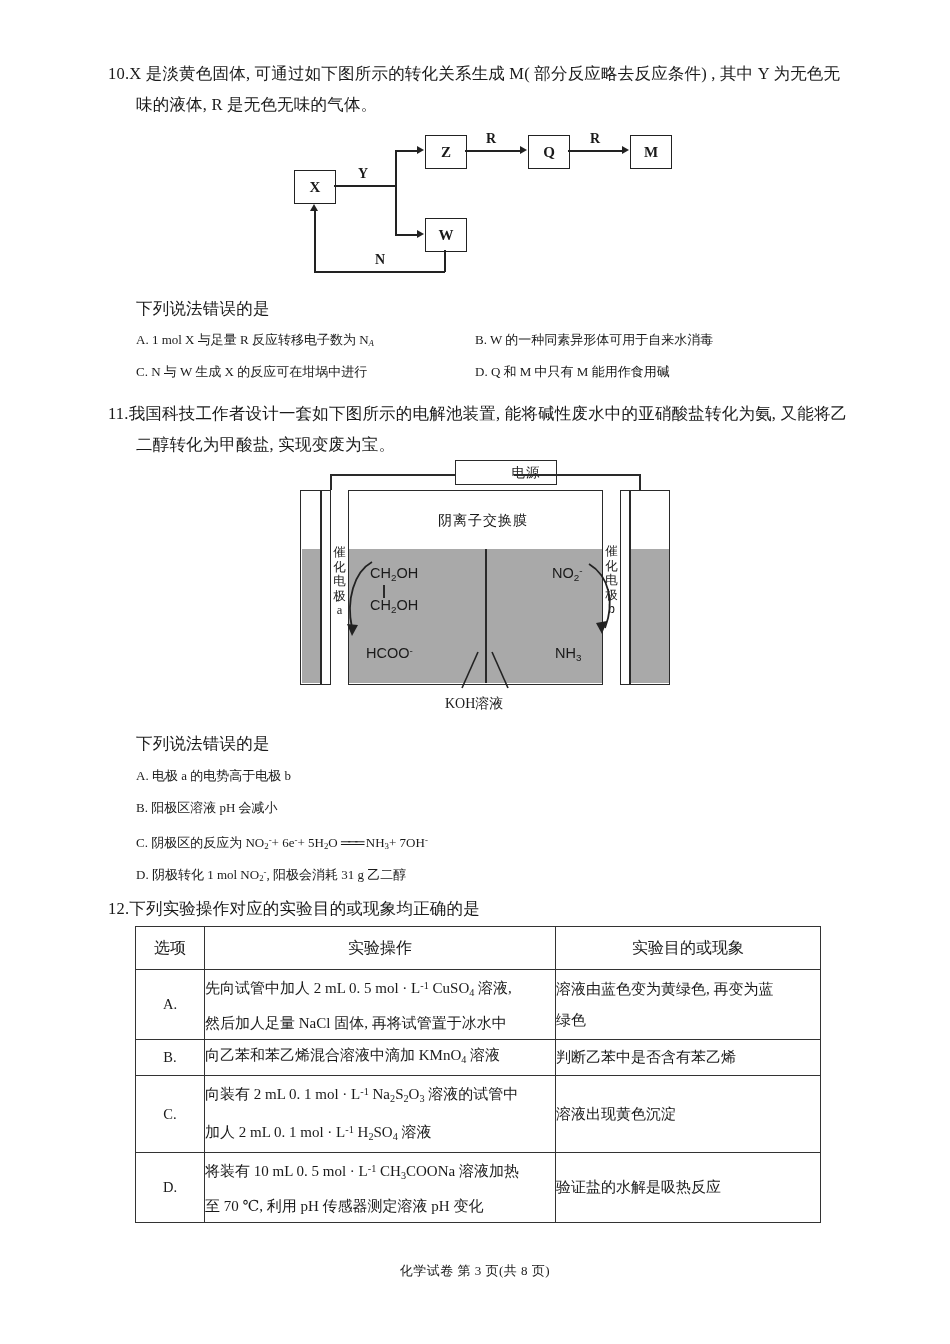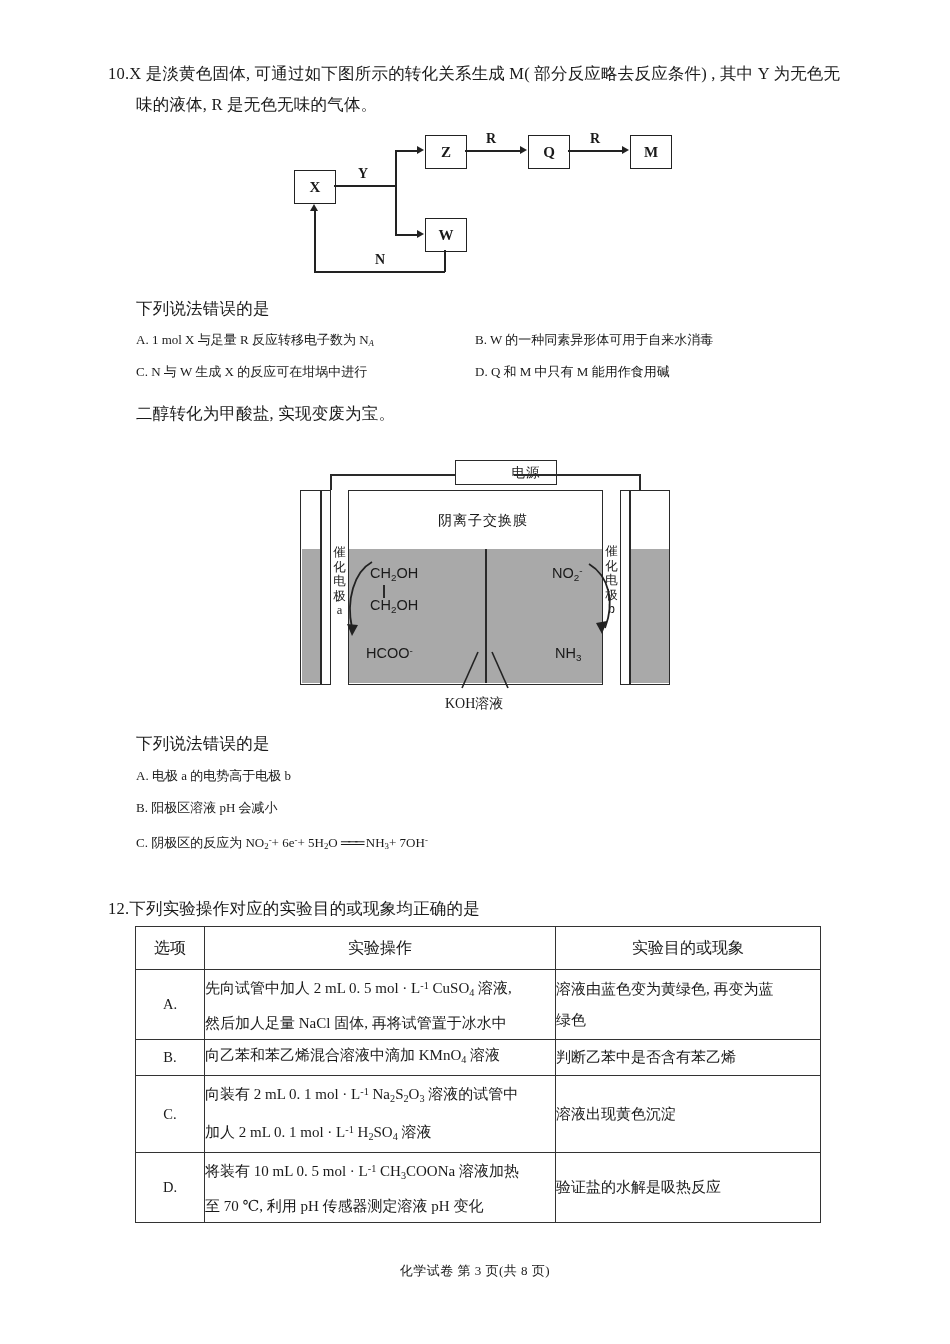--- a/index.html
+++ b/index.html
@@ -240,20 +240,23 @@
   <div class="q-line" style="position:absolute; left:136px; top:293px;">下列说法错误的是</div>
 
   <div class="opt-row" style="left:136px; top:325px;">
     <span>A. 1 mol X 与足量 R 反应转移电子数为 N</span><sub class="ital">A</sub>
   </div>
   <div class="opt-row" style="left:136px; top:357px;">C. N 与 W 生成 X 的反应可在坩埚中进行</div>
   <div class="opt-row" style="left:475px; top:325px;">B. W 的一种同素异形体可用于自来水消毒</div>
   <div class="opt-row" style="left:475px; top:357px;">D. Q 和 M 中只有 M 能用作食用碱</div>
 
   <div class="q-block" style="left:108px; top:398px; width:800px;">
+    <div class="q-line">
+      <span>11.</span><span>我国科技工作者设计一套如下图所示的电解池装置, 能将碱性废水中的亚硝酸盐转化为氨, 又能将乙</span>
+    </div>
     <div class="q-line indent">二醇转化为甲酸盐, 实现变废为宝。</div>
   </div>
 
   <div id="q11-diagram">
 
     <div class="psu" style="left:165px; top:5px; width:60px; height:23px;padding-left:40px;">
       <span>电源</span>
     </div>
 
     <div class="cellline h" style="left:40px; top:19px; width:126px;"></div>
@@ -320,20 +323,23 @@
     <div class="koh-label" style="left:155px; top:240px;">KOH溶液</div>
   </div>
 
   <div class="q-line" style="position:absolute; left:136px; top:728px;">下列说法错误的是</div>
 
   <div class="opt-row" style="left:136px; top:761px;">A. 电极 a 的电势高于电极 b</div>
   <div class="opt-row" style="left:136px; top:793px;">B. 阳极区溶液 pH 会减小</div>
   <div class="opt-row" style="left:136px; top:825px;">
     <span>C. 阴极区的反应为 NO</span><sub>2</sub><sup>-</sup><span>+ 6e</span><sup>-</sup><span>+ 5H</span><sub>2</sub><span>O</span>&nbsp;<span style="letter-spacing:-2px;">═══</span>&nbsp;<span>NH</span><sub>3</sub><span>+ 7OH</span><sup>-</sup>
   </div>
+  <div class="opt-row" style="left:136px; top:857px;">
+    <span>D. 阴极转化 1 mol NO</span><sub>2</sub><sup>-</sup><span>, 阳极会消耗 31 g 乙二醇</span>
+  </div>
 
   <div class="q-line" style="position:absolute; left:108px; top:893px;">
     <span>12.</span><span>下列实验操作对应的实验目的或现象均正确的是</span>
   </div>
 
   <table id="q12-table">
     <thead>
       <tr>
         <th class="col-opt">选项</th>
         <th class="col-op">实验操作</th>

